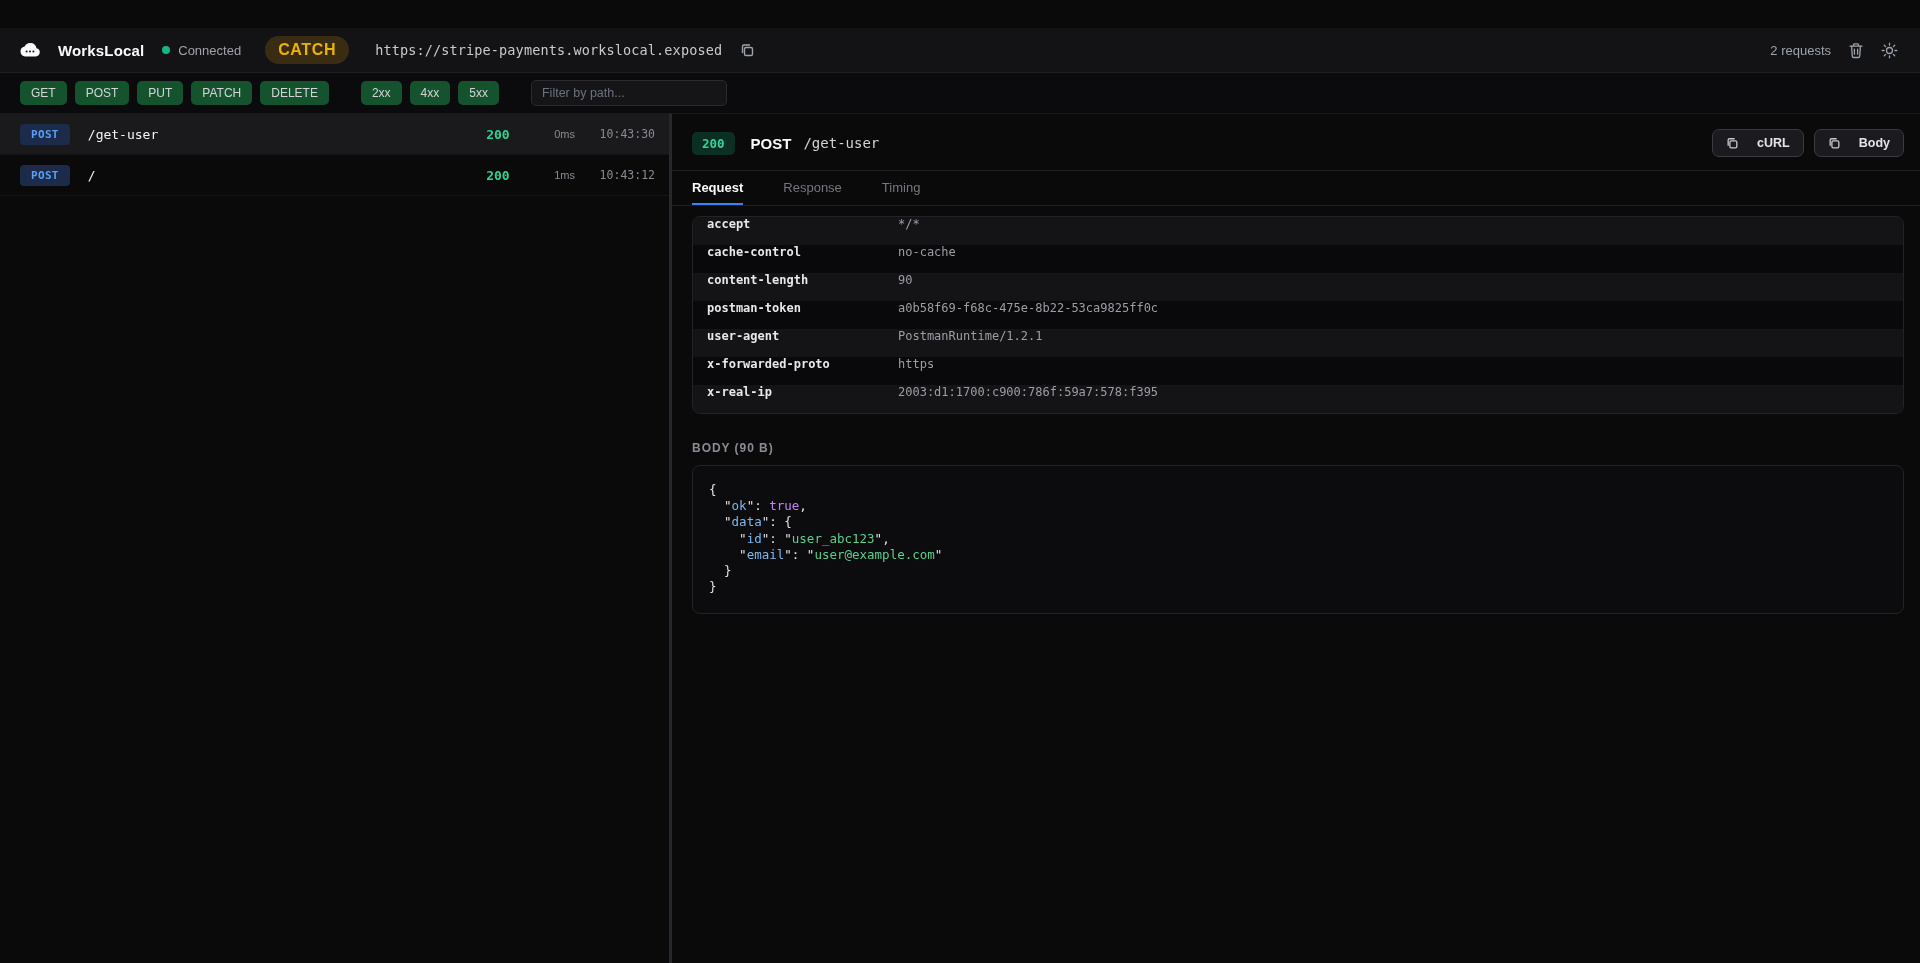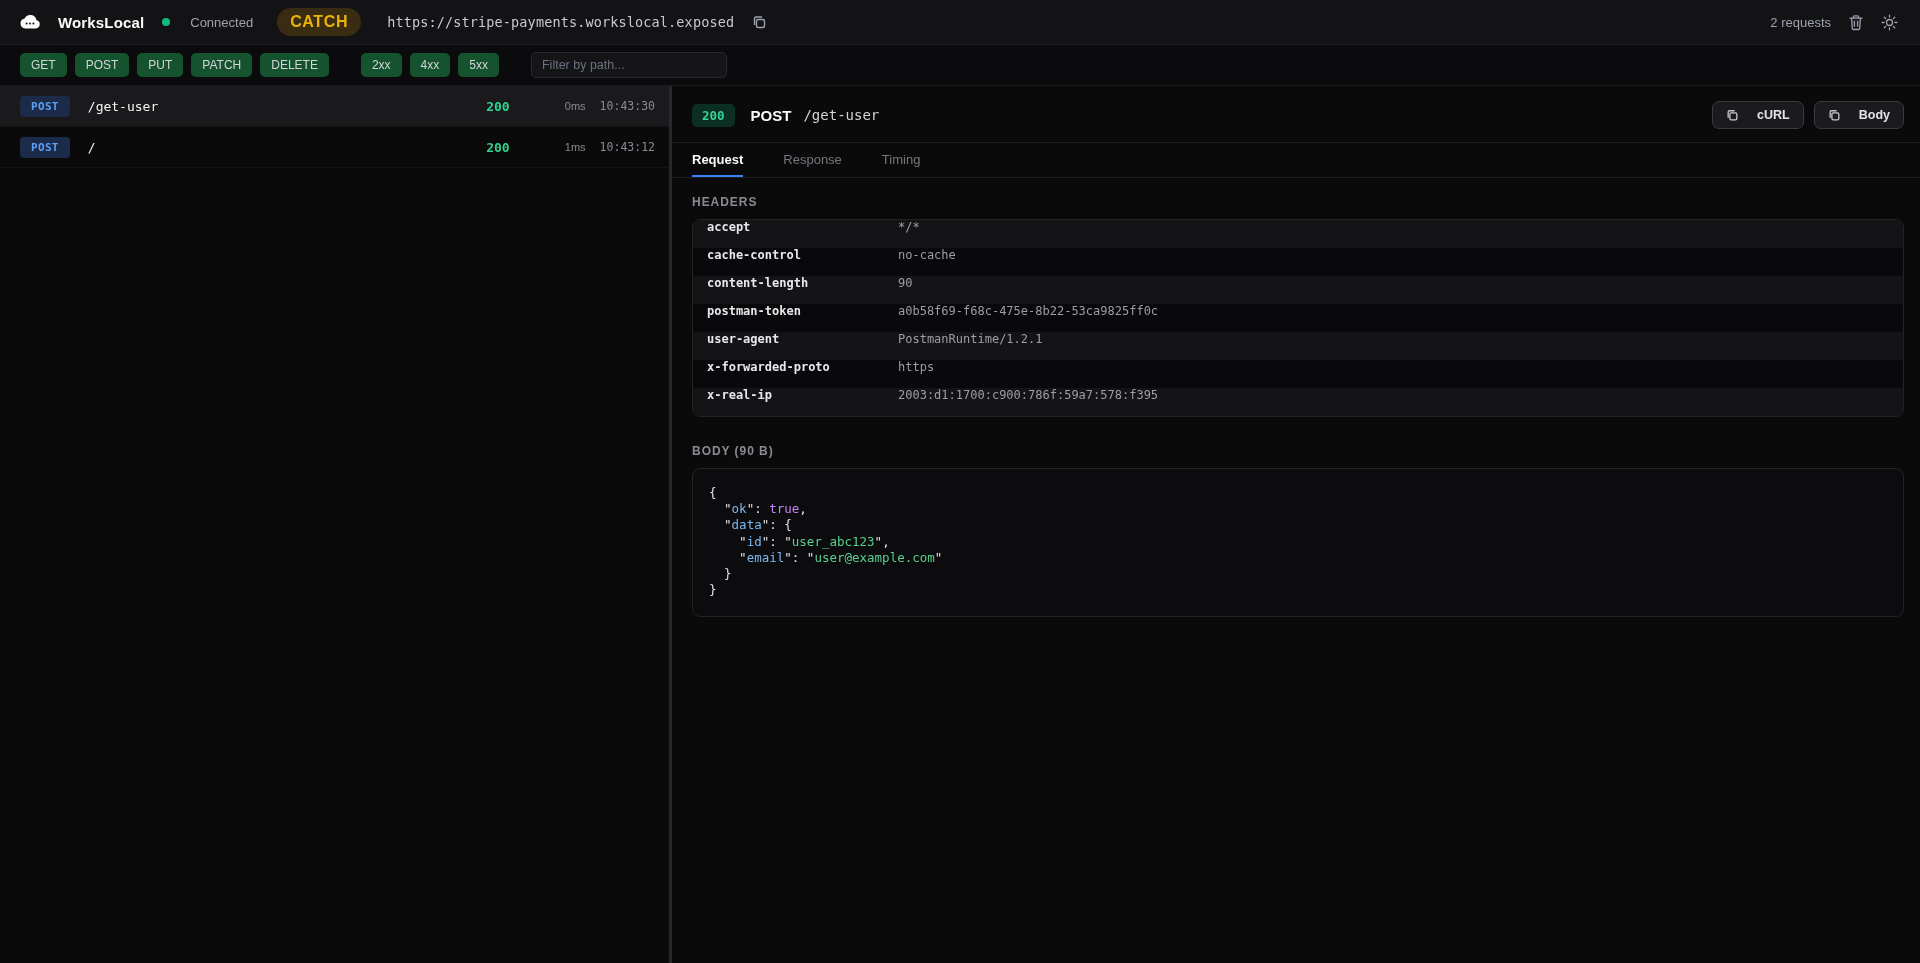--- a/index.html
+++ b/index.html
@@ -2,25 +2,25 @@
 <html><head>
 <meta charset="utf-8">
 <style>
   * { margin:0; padding:0; box-sizing:border-box; }
   html,body { width:1920px; height:963px; background:#0a0a0b; overflow:hidden;
     font-family:"Liberation Sans", sans-serif; color:#e4e4e7; }
   .mono { font-family:"DejaVu Sans Mono", monospace; }
 
   
   .topbar { height:45px; background:#131315; border-bottom:1px solid #1f1f22;
-    display:flex; align-items:center; padding:0 18px; }
+    display:flex; align-items:center; padding:0 18px;margin-top:28px; }
   .topbar-left { display:flex; align-items:center; gap:14px; flex:1; }
   .logo-icon { width:26px; height:20px; display:flex; align-items:center; }
   .app-title { font-size:15px; font-weight:bold; color:#fafafa; letter-spacing:.01em; }
-  .conn { display:flex; align-items:center; gap:20px; margin-left:4px; }
+  .conn { display:flex; align-items:center; gap:8px; margin-left:4px; }
   .conn-dot { width:8px; height:8px; border-radius:50%; background:#10b981; }
   .conn-label { font-size:13px; color:#a1a1aa; }
   .mode-badge { margin-left:10px; background:#3a2c12; color:#eab308; font-weight:bold;
     font-size:16px; letter-spacing:.04em; padding:5px 13px; border-radius:999px; }
   .tunnel-url { margin-left:12px; font-size:13.5px; color:#c9c9cf; letter-spacing:.01em; }
   .icon-btn { background:none; border:none; cursor:pointer; display:flex; align-items:center;
     padding:4px; color:#9ca3af; }
   .topbar-right { display:flex; align-items:center; gap:9px; }
   .req-count { font-size:13px; color:#9ca3af; margin-right:4px; }
 
@@ -42,21 +42,21 @@
   .detail-panel { flex:1; overflow:hidden; }
 
   
   .req-row { height:41px; display:flex; align-items:center; padding:0 14px 0 20px;
     border-bottom:1px solid #151517; cursor:pointer; }
   .req-row.selected { background:#1a1a1d; }
   .method-badge { background:#1c2b4a; color:#5ba0f5; font-size:11px; font-weight:bold;
     padding:4px 11px; border-radius:4px; letter-spacing:.03em; }
   .req-path { margin-left:18px; font-size:13px; color:#f4f4f5; flex:1; }
   .req-status { font-size:13px; font-weight:bold; color:#2dd48f; margin-right:34px; }
-  .req-duration { font-size:11px; color:#8a8a93; width:42px; text-align:right; margin-right:14px; }
+  .req-duration { font-size:11px; color:#8a8a93; width:42px; text-align:center; margin-right:14px; }
   .req-time { font-size:11.5px; color:#8a8a93; }
 
   
   .detail-header { display:flex; align-items:center; padding:15px 16px 13px 20px; }
   .status-badge { background:#0c2f24; color:#34d399; font-size:12.5px; font-weight:bold;
     padding:4px 10px; border-radius:5px; }
   .detail-method { font-size:15px; font-weight:bold; color:#fafafa; margin-left:16px; }
   .detail-path { font-size:14px; color:#d4d4d8; margin-left:12px; flex:1; }
   .action-btn { display:flex; align-items:center; gap:18px; background:#1b1b1f;
     border:1px solid #3a3a40; border-radius:7px; color:#e4e4e7; font-size:12.5px;
@@ -194,21 +194,20 @@
     </div>
 
     <div class="tabbar">
       <button class="tab active">Request</button>
       <button class="tab">Response</button>
       <button class="tab">Timing</button>
     </div>
 
     <div class="detail-content">
 
-      <div class="section-label">HEADERS</div>
 
       <div class="kv-table">
         <div class="kv-row">
           <span class="kv-key mono">accept</span>
           <span class="kv-val mono">*/*</span>
         </div>
         <div class="kv-row">
           <span class="kv-key mono">cache-control</span>
           <span class="kv-val mono">no-cache</span>
         </div>

